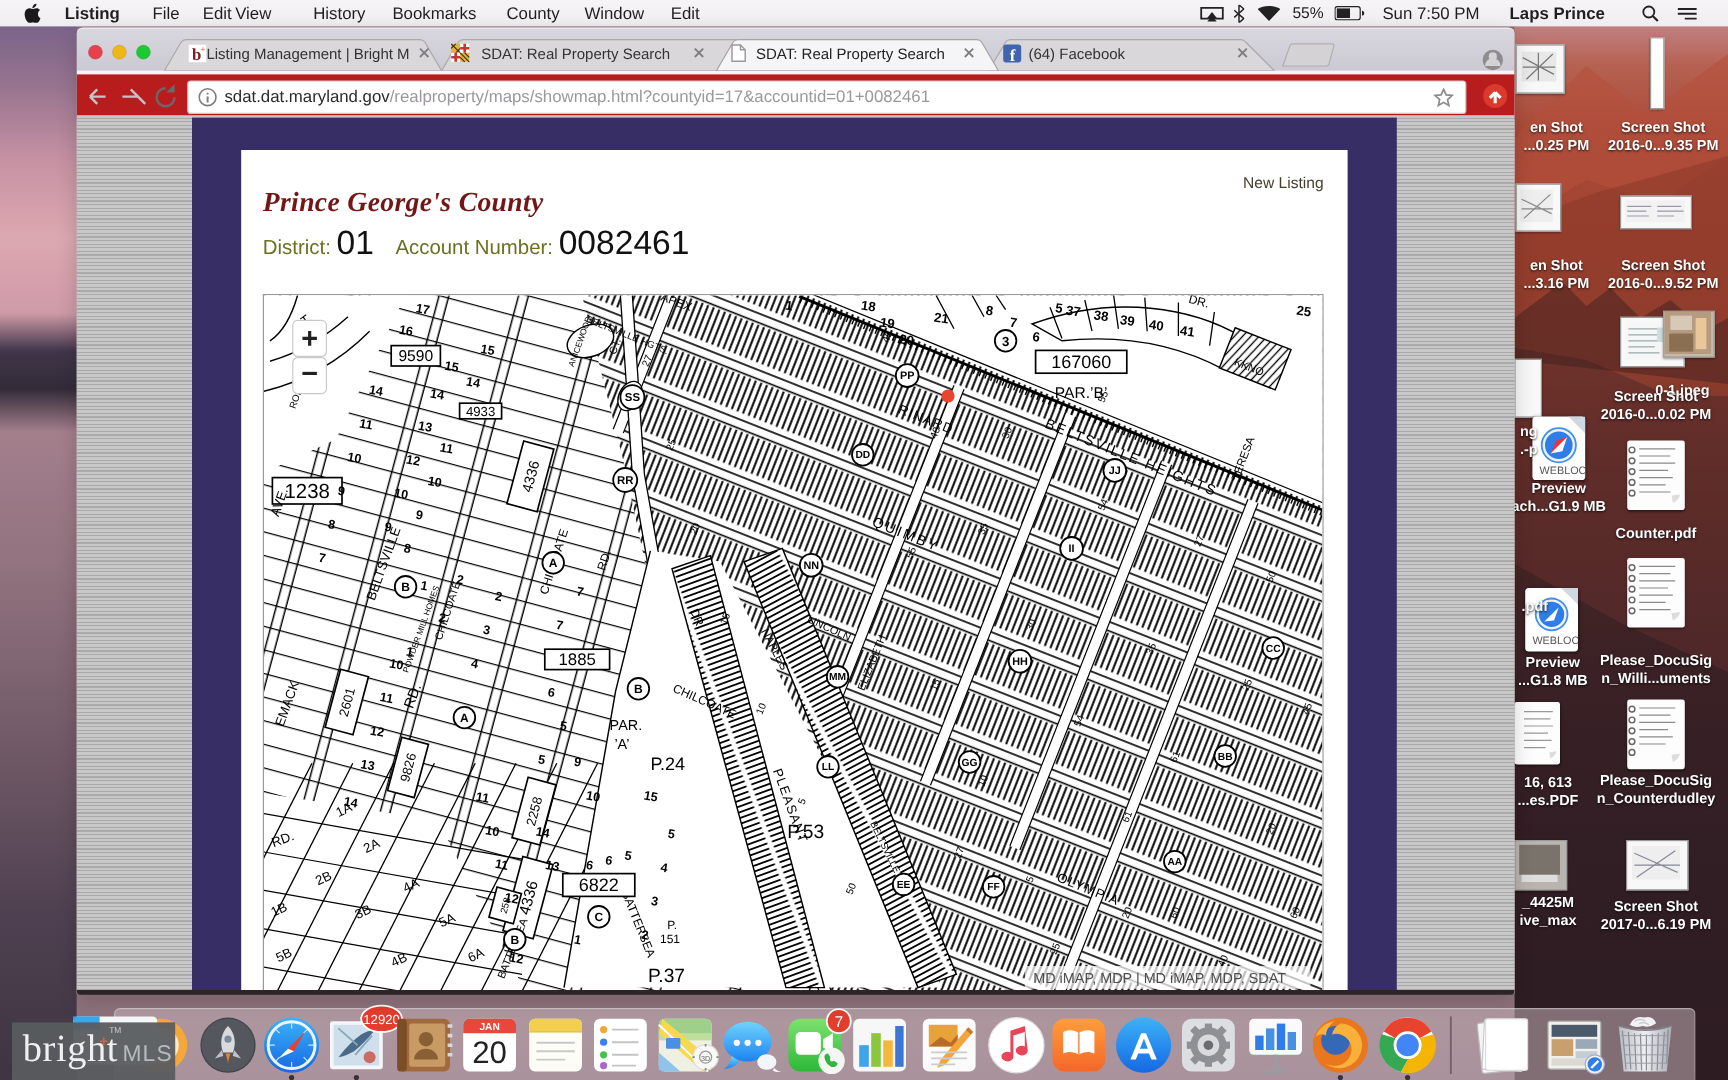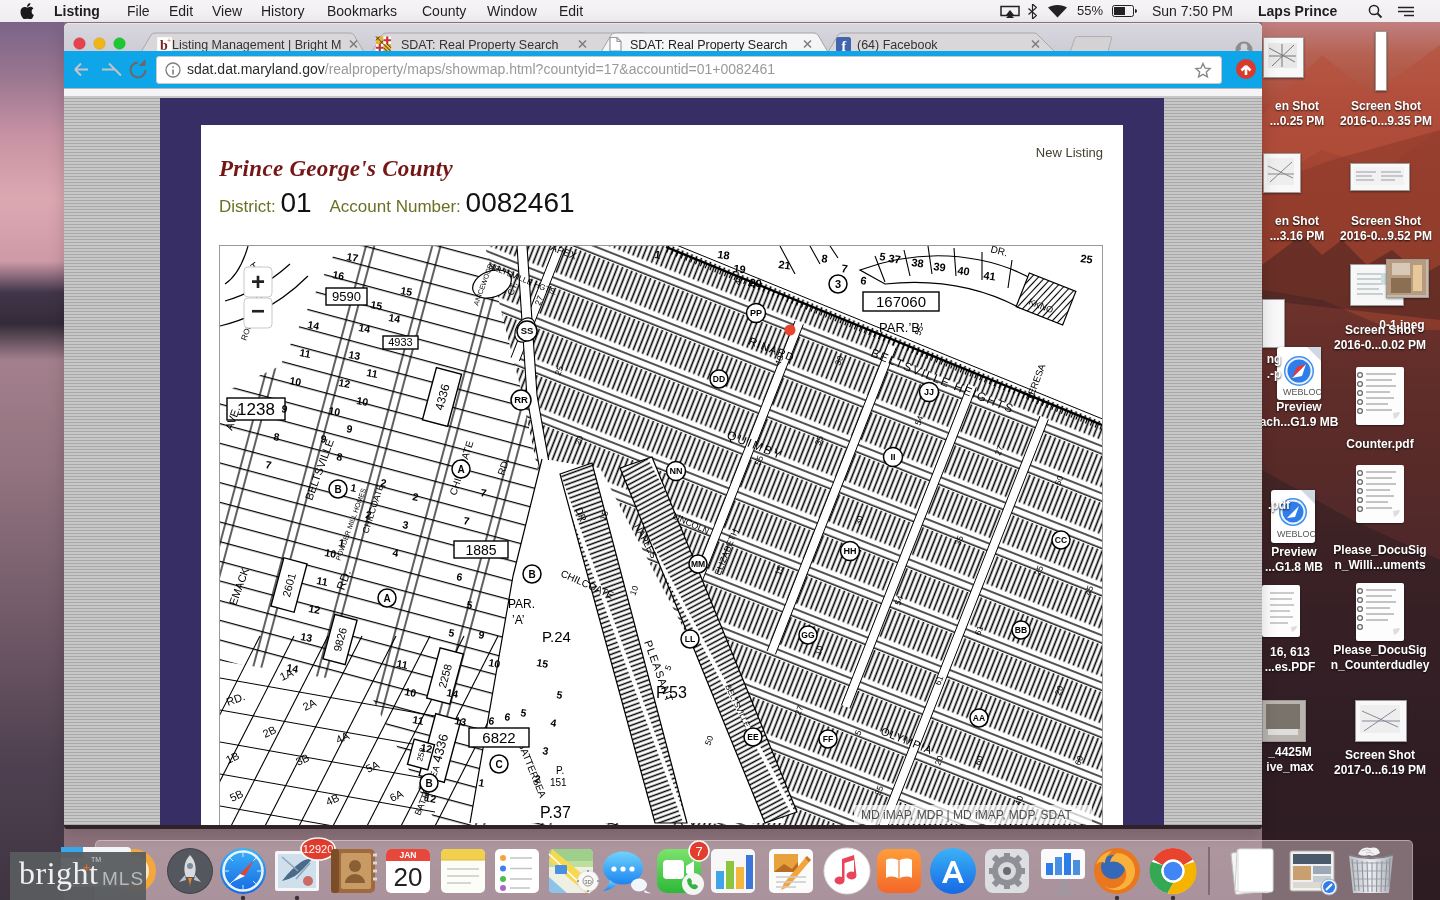--- a/index.html
+++ b/index.html
@@ -7,21 +7,21 @@
 
 #wallL{left:0;top:0;width:64px;height:900px;background:linear-gradient(#6e5d86 0%,#97748f 8%,#c792a3 15%,#dca8b0 22%,#cf9aa8 29%,#41364a 32.5%,#332b38 36%,#a37f8c 40%,#92737f 52%,#6f5866 70%,#4e4050 85%,#3f3442 100%)}
 #wallR{left:1262px;top:0;width:178px;height:900px;background:linear-gradient(#c794a0 0%,#b66252 6%,#ab4a38 12%,#a04330 22%,#92402f 32%,#713429 42%,#5c2e27 52%,#48272a 62%,#3b2328 72%,#342028 82%,#2e1d24 100%)}
 #wallB{left:64px;top:828px;width:1198px;height:72px;background:linear-gradient(#8f747d,#836a74)}
 
 #menubar{left:0;top:0;width:1440px;height:22px;background:linear-gradient(#f6f4f7,#efedf0);font-size:14px;color:#1f1f1f}
 #menubar .it{position:absolute;top:3px}
 
 #cwin{left:64px;top:23px;width:1198px;height:805px;border-radius:5px 5px 0 0;box-shadow:0 6px 16px rgba(0,0,0,.17);background:#f4f3f5}
 #tabbar{position:absolute;left:0;top:0;width:1198px;height:35px;background:linear-gradient(#d8d6de,#cbc9d1);border-radius:5px 5px 0 0;border-top:1px solid #e8e6e9}
-#toolbar{position:absolute;left:0;top:28px;width:1198px;height:37px;background:#0ea5e9;border-bottom:1px solid #b8b4b6}
+#toolbar{position:absolute;left:0;top:39px;width:1198px;height:37px;background:#b91c1c;border-bottom:1px solid #b8b4b6}
 #urlbar{position:absolute;left:92px;top:5px;width:1064px;height:26px;background:#fff;border:1px solid #c9c7ca;border-radius:3px}
 #content{position:absolute;left:0;top:73px;width:1198px;height:732px;background:repeating-linear-gradient(#c7c7c7 0,#c7c7c7 2px,#a9a9a9 2px,#a9a9a9 3px)}
 #purple{position:absolute;left:96px;top:2px;width:1004px;height:730px;background:#372e65}
 #card{position:absolute;left:41px;top:27px;width:922px;height:703px;background:#fff}
 #nsearch{position:absolute;right:20px;top:20px;color:#45402f;font-size:13px}
 #ptitle{position:absolute;left:18px;top:31px;color:#741616;font-family:"Liberation Serif",serif;font-weight:bold;font-style:italic;font-size:23px;letter-spacing:.3px}
 #distrow{position:absolute;left:18px;top:62px;color:#6b7023;font-size:17px}
 #distrow b{color:#111;font-size:28px;font-weight:normal;font-family:"Liberation Sans",sans-serif}
 #mapwrap{position:absolute;left:18px;top:120px;width:882px;height:580px;border:1px solid #999;background:#fff;overflow:hidden}
 
@@ -364,21 +364,21 @@
         <circle cx="1077" cy="57" r="2.2" fill="#3a3136"></circle>
 </svg>
 </div>
 <div id="menubar" class="abs">
   <svg class="it" style="left:20px;top:3px" width="14" height="16" viewBox="0 0 14 16">
         <path fill="#1a1a1a" d="M11.6 8.6c0-2.1 1.7-3.1 1.8-3.2-1-1.4-2.5-1.6-3-1.6-1.3-.1-2.5.8-3.1.8-.6 0-1.6-.8-2.7-.7-1.4 0-2.7.8-3.4 2.1-1.4 2.5-.4 6.3 1 8.3.7 1 1.5 2.1 2.6 2.1 1 0 1.4-.7 2.7-.7 1.3 0 1.6.7 2.7.7 1.1 0 1.8-1 2.5-2 .8-1.2 1.1-2.3 1.1-2.3s-2.2-.9-2.2-3.5zM9.5 2.5c.6-.7 1-1.7.9-2.5-.8 0-1.9.6-2.5 1.3-.5.6-1 1.6-.9 2.5.9.1 1.9-.5 2.5-1.3z"></path>
       </svg>
   <span class="it" style="left:54px;font-weight:bold">Listing</span>
   <span class="it" style="left:127px">File</span>
   <span class="it" style="left:169px">Edit</span>
-  <span class="it" style="left:212px">View</span>
+  <span class="it" style="left:196px">View</span>
   <span class="it" style="left:261px">History</span>
   <span class="it" style="left:327px">Bookmarks</span>
   <span class="it" style="left:422px">County</span>
   <span class="it" style="left:487px">Window</span>
   <span class="it" style="left:559px">Edit</span>
   <svg class="it" style="left:1000px;top:5px" width="20" height="14" viewBox="0 0 20 14">
         <path fill="none" stroke="#222" stroke-width="1.5" d="M1 1.5h18v9H1z"></path>
         <path fill="#222" d="M6 13h8l-2.5-2.5h-3z"></path>
         <path fill="#222" d="M10 5l4 5H6z"></path>
       </svg>

